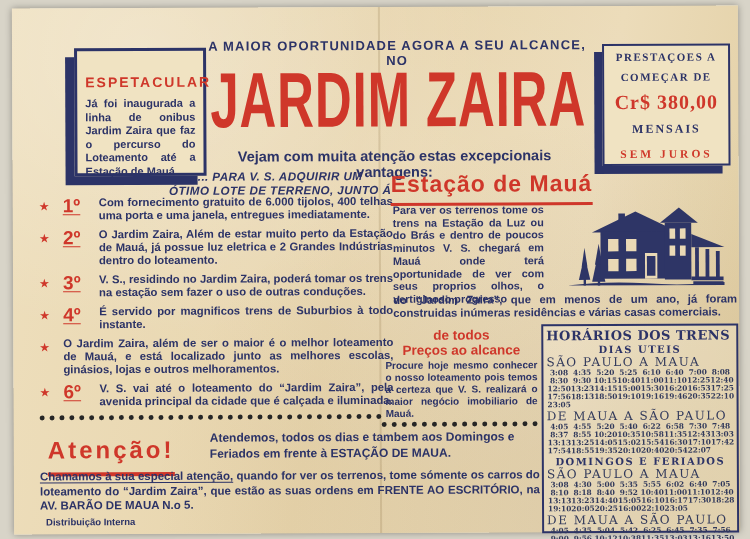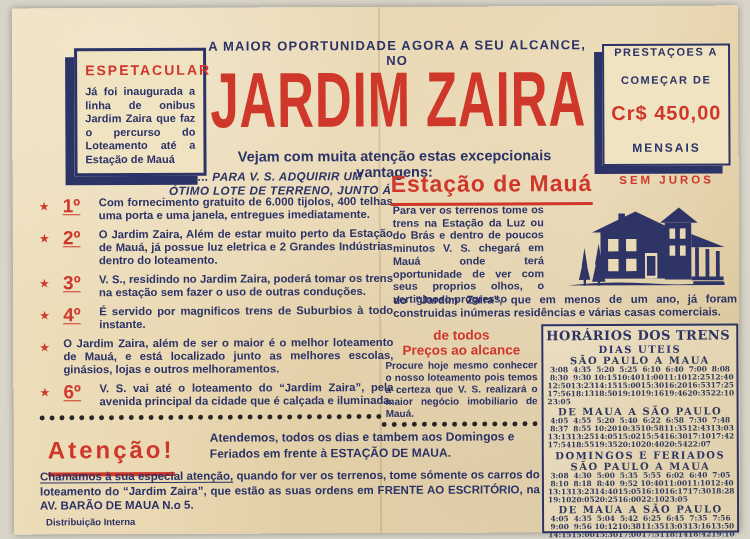--- a/index.html
+++ b/index.html
@@ -18,21 +18,21 @@
       radial-gradient(ellipse at 85% 95%, rgba(120,90,40,.14), transparent 55%),
       radial-gradient(ellipse at 55% 40%, rgba(255,255,255,.10), transparent 60%),
       linear-gradient(100deg,#eedfbd,#e7d4ac 45%,#ecdcba 75%,#e2cfa4);
     box-shadow:0 0 7px rgba(0,0,0,.35);
     transform:rotate(-0.25deg);}
   .crease{position:absolute;top:0;bottom:0;width:2px;background:rgba(120,95,50,.18);}
 
   
   .esp-box{position:absolute;left:62px;top:40px;width:132px;height:128px;
     border:3px solid var(--navy);box-shadow:-9px 9px 0 0 var(--navy);
-    background:#f0e3c2;padding:6px 8px;}
+    background:#f0e3c2;padding:18px 8px;}
   .esp-title{font-weight:bold;font-size:14px;color:var(--red);text-align:center;
     letter-spacing:2px;margin:5px 0 7px;}
   .esp-body{font-weight:bold;font-size:11px;line-height:13.5px;color:var(--navy);
     text-align:justify;}
 
   
   .banner{position:absolute;left:196px;top:31px;width:378px;text-align:center;
     font-weight:bold;font-size:13px;color:var(--navy);letter-spacing:1.2px;}
   .main-title{position:absolute;left:198px;top:48px;color:var(--red);
     font-weight:bold;font-size:60px;letter-spacing:1px;white-space:nowrap;
@@ -40,21 +40,21 @@
   .subtitle{position:absolute;left:196px;top:141px;width:372px;text-align:center;
     font-weight:bold;font-size:14.5px;color:var(--navy);}
   .intro{position:absolute;left:150px;top:162px;width:235px;text-align:center;
     font-weight:bold;font-style:italic;font-size:11.7px;line-height:14px;
     color:var(--navy);letter-spacing:.4px;}
 
   
   .price-box{position:absolute;left:590px;top:38px;width:128px;height:122px;
     border:2px solid var(--navy);box-shadow:-8px 8px 0 0 var(--navy);
     background:#f0e3c2;display:flex;flex-direction:column;align-items:center;
-    gap:16px;}
+    justify-content:center;gap:8px;font-family:Liberation Serif, serif;}
   .price-l{font-weight:bold;font-size:11px;color:var(--navy);letter-spacing:1.5px;}
   .price-v{font-weight:bold;font-size:20px;color:var(--red);letter-spacing:1px;}
   .price-m{font-weight:bold;font-size:12px;color:var(--navy);letter-spacing:2px;}
   .price-j{font-weight:bold;font-size:11.5px;color:var(--red);letter-spacing:3px;margin-top:3px;}
 
   
   .advantages{position:absolute;left:26px;top:188px;width:354px;}
   .adv-item{display:flex;margin-bottom:6px;}
   .adv-star{color:var(--red);font-size:12px;width:24px;padding-top:3px;}
   .adv-num{color:var(--red);font-weight:bold;font-size:19px;width:36px;line-height:20px;
@@ -82,22 +82,22 @@
   
   .house{position:absolute;left:552px;top:183px;width:162px;height:104px;}
 
   
   .sched-box{position:absolute;left:528px;top:318px;width:197px;height:209px;
     border:2px solid var(--navy);padding:2px 3px;background:rgba(255,252,240,.25);}
   .sched-title{font-family:"DejaVu Serif",serif;font-weight:bold;font-size:13px;
     text-align:left;color:var(--navy);letter-spacing:.5px;}
   .sched-day{font-family:"DejaVu Serif",serif;font-weight:bold;font-size:10px;
     text-align:center;color:var(--navy);letter-spacing:1.5px;margin-top:1px;}
-  .sched-route{font-family:"DejaVu Serif",serif;font-weight:bold;font-size:10px;
-    text-align:center;color:var(--ink);letter-spacing:1.5px;}
+  .sched-route{font-family:"DejaVu Serif",serif;font-weight:normal;font-size:12px;
+    color:var(--ink);letter-spacing:1.5px;}
   .sched-row{display:flex;padding:0 1px;}
   .sched-row span{flex:0 0 12.5%;text-align:center;
     font-family:"DejaVu Serif",serif;font-weight:bold;font-size:7.4px;
     line-height:8px;color:var(--ink);}
 
   
   .divider{position:absolute;height:0;border-top:5px dotted #262626;}
   .div-a{left:26px;top:407px;width:342px;}
   .div-b{left:368px;top:415px;width:156px;}
 
@@ -130,21 +130,21 @@
     <div class="main-title">JARDIM ZAIRA</div>
     <div class="subtitle">Vejam com muita atenção estas excepcionais vantagens:</div>
     <div class="intro">
       <div>... PARA V. S. ADQUIRIR UM</div>
       <div>ÓTIMO LOTE DE TERRENO, JUNTO Á</div>
     </div>
 
     <div class="price-box">
       <div class="price-l">PRESTAÇOES A</div>
       <div class="price-l">COMEÇAR DE</div>
-      <div class="price-v">Cr$ 450,00</div>
+      <div class="price-v">Cr$ 380,00</div>
       <div class="price-m">MENSAIS</div>
       <div class="price-j">SEM JUROS</div>
     </div>
 
     <div class="advantages">
         <div class="adv-item">
           <span class="adv-star">★</span>
           <span class="adv-num">1º</span>
           <div class="adv-text">Com fornecimento gratuito de 6.000 tijolos, 400 telhas uma porta e uma janela, entregues imediatamente.</div>
         </div>

